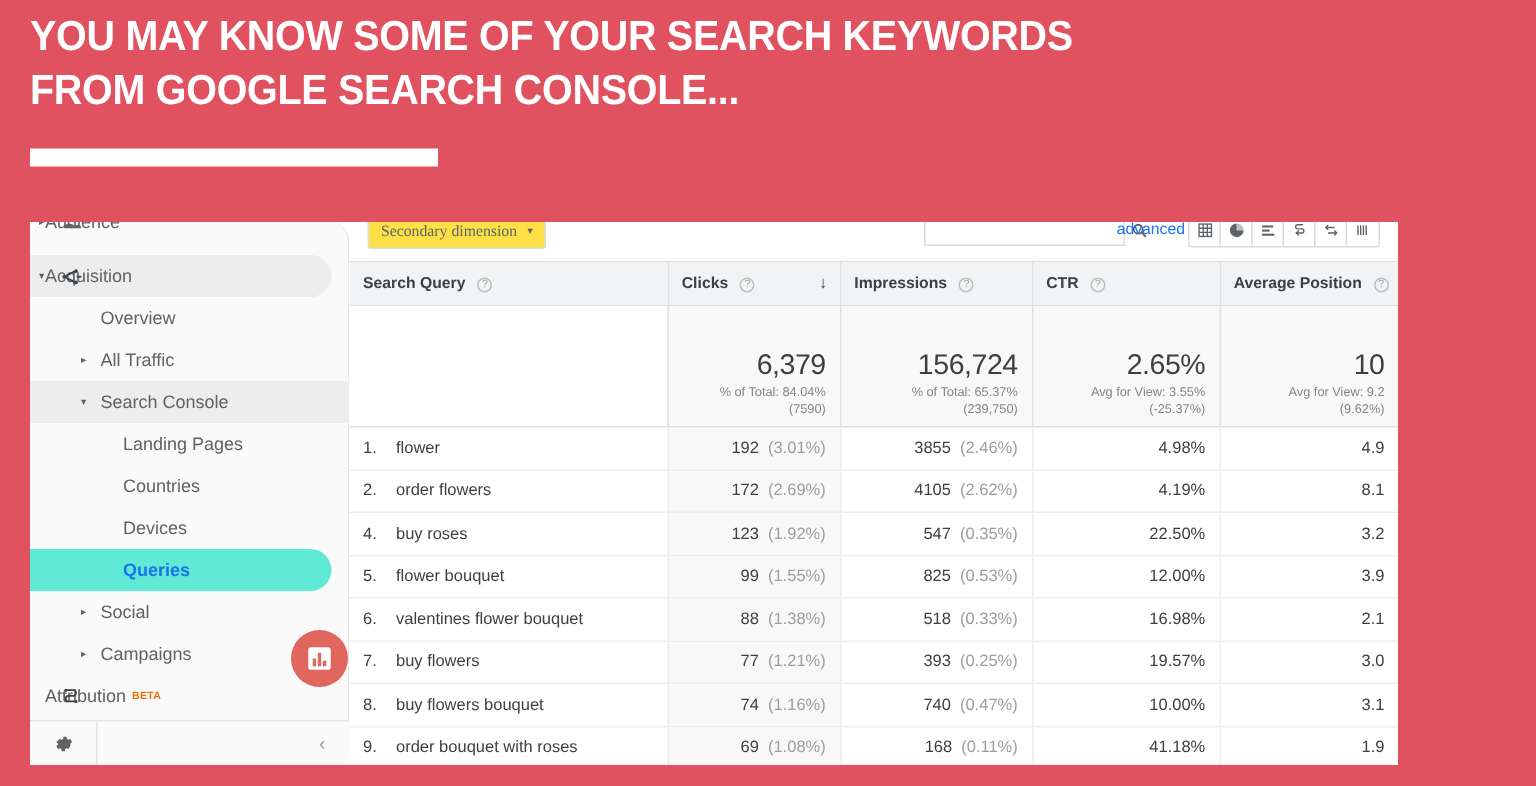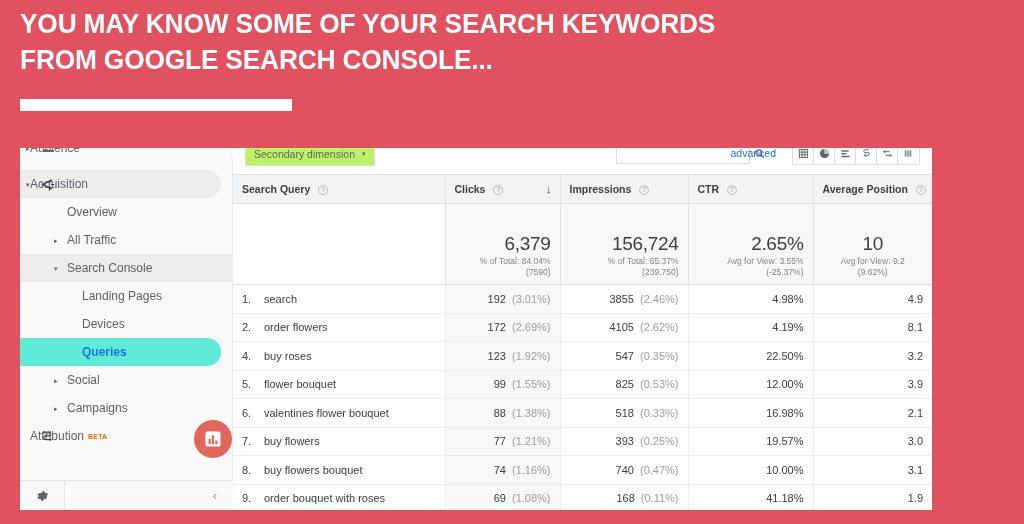--- a/index.html
+++ b/index.html
@@ -126,42 +126,43 @@
     background: #ffffff;
   }
   .toolbar {
     position: relative; height: 26px;
   }
   .sec-dim {
     position: absolute; left: 12px; top: -6px;
     height: 24px; padding: 0 8px;
     display: flex; align-items: center;
     border: 1px solid #dadce0; border-radius: 2px;
-    background: #bef264; color: #5f6368; font-size: 10.5px;
+    background: #fde047; color: #5f6368; font-size: 10.5px;
     white-space: nowrap;
+    font-family: Liberation Serif, serif;
   }
   .sec-dim .dd { margin-left: 7px; font-size: 7px; }
   .search-wrap {
     position: absolute; right: 182px; top: -5px;
     width: 134px; height: 21px;
     border: 1px solid #dadce0; background: #fff;
     display: flex; align-items: center;
   }
   .search-input {
     flex: 1; border: none; outline: none; height: 100%;
     font-size: 10px; padding-left: 5px; font-family: "Liberation Sans", sans-serif;
     color: #3c4043; background: transparent;
   }
   .search-btn {
     width: 22px; height: 100%;
     display: flex; align-items: center; justify-content: center;
     color: #5f6368; font-size: 11px;
   }
   .advanced-link {
-    position: absolute; right: 156px; top: -1px;
+    position: absolute; right: 142px; top: -1px;
     color: #1a73e8; font-size: 10.5px;
   }
   .icon-group {
     position: absolute; right: 12px; top: -6px;
     display: flex; border: 1px solid #dadce0; border-radius: 2px;
     overflow: hidden; background: #fff;
   }
   .icon-btn {
     width: 21px; height: 21px;
     display: flex; align-items: center; justify-content: center;
@@ -207,21 +208,21 @@
   .sum-row td {
     border-bottom: 1px solid #e0e0e0;
     border-right: 1px solid #e0e0e0;
     height: 50px;
     padding: 4px 9px 6px;
     text-align: right;
     vertical-align: top;
     background: #f8f8f8;
   }
   .sum-row td:first-child { background: #fff; border-right: 1px solid #e0e0e0; }
-  .sum-row td:last-child { border-right: none; text-align: center; }
+  .sum-row td:last-child { border-right: none; }
   .sum-big {
     font-size: 19px; color: #3c4043; font-weight: normal;
     line-height: 24px; letter-spacing: -0.3px; margin-top: 24px;
   }
   .sum-sub {
     font-size: 8.5px; color: #80868b; line-height: 11px;
   }
   tbody.ga-body td {
     border-bottom: 1px solid #ededed;
     border-right: 1px solid #ededed;
@@ -305,20 +306,23 @@
 
       <div class="nav-row sub" style="background:#ededed;">
         <span class="nav-caret caret-sub">▾</span>
         <span class="nav-label">Search Console</span>
       </div>
 
       <div class="nav-row subsub">
         <span class="nav-label">Landing Pages</span>
       </div>
 
+      <div class="nav-row subsub">
+        <span class="nav-label">Countries</span>
+      </div>
 
       <div class="nav-row subsub">
         <span class="nav-label">Devices</span>
       </div>
 
       <div class="nav-row subsub selected">
         <span class="nav-label">Queries</span>
       </div>
 
       <div class="nav-row sub">
@@ -470,21 +474,21 @@
           </td>
           <td>
             <div class="sum-big">10</div>
             <div class="sum-sub">Avg for View: 9.2</div>
             <div class="sum-sub">(9.62%)</div>
           </td>
         </tr>
       </tbody>
       <tbody class="ga-body" id="rows-body">
           <tr>
-            <td class="c-query"><span class="row-idx">1.</span><span>search</span></td>
+            <td class="c-query"><span class="row-idx">1.</span><span>flower</span></td>
             <td class="c-clicks"><span class="metric-b">192</span><span class="metric-pct">(3.01%)</span></td>
             <td class="c-num"><span class="metric-b">3855</span><span class="metric-pct">(2.46%)</span></td>
             <td class="c-num">4.98%</td>
             <td class="c-num">4.9</td>
           </tr>
           <tr>
             <td class="c-query"><span class="row-idx">2.</span><span>order flowers</span></td>
             <td class="c-clicks"><span class="metric-b">172</span><span class="metric-pct">(2.69%)</span></td>
             <td class="c-num"><span class="metric-b">4105</span><span class="metric-pct">(2.62%)</span></td>
             <td class="c-num">4.19%</td>

